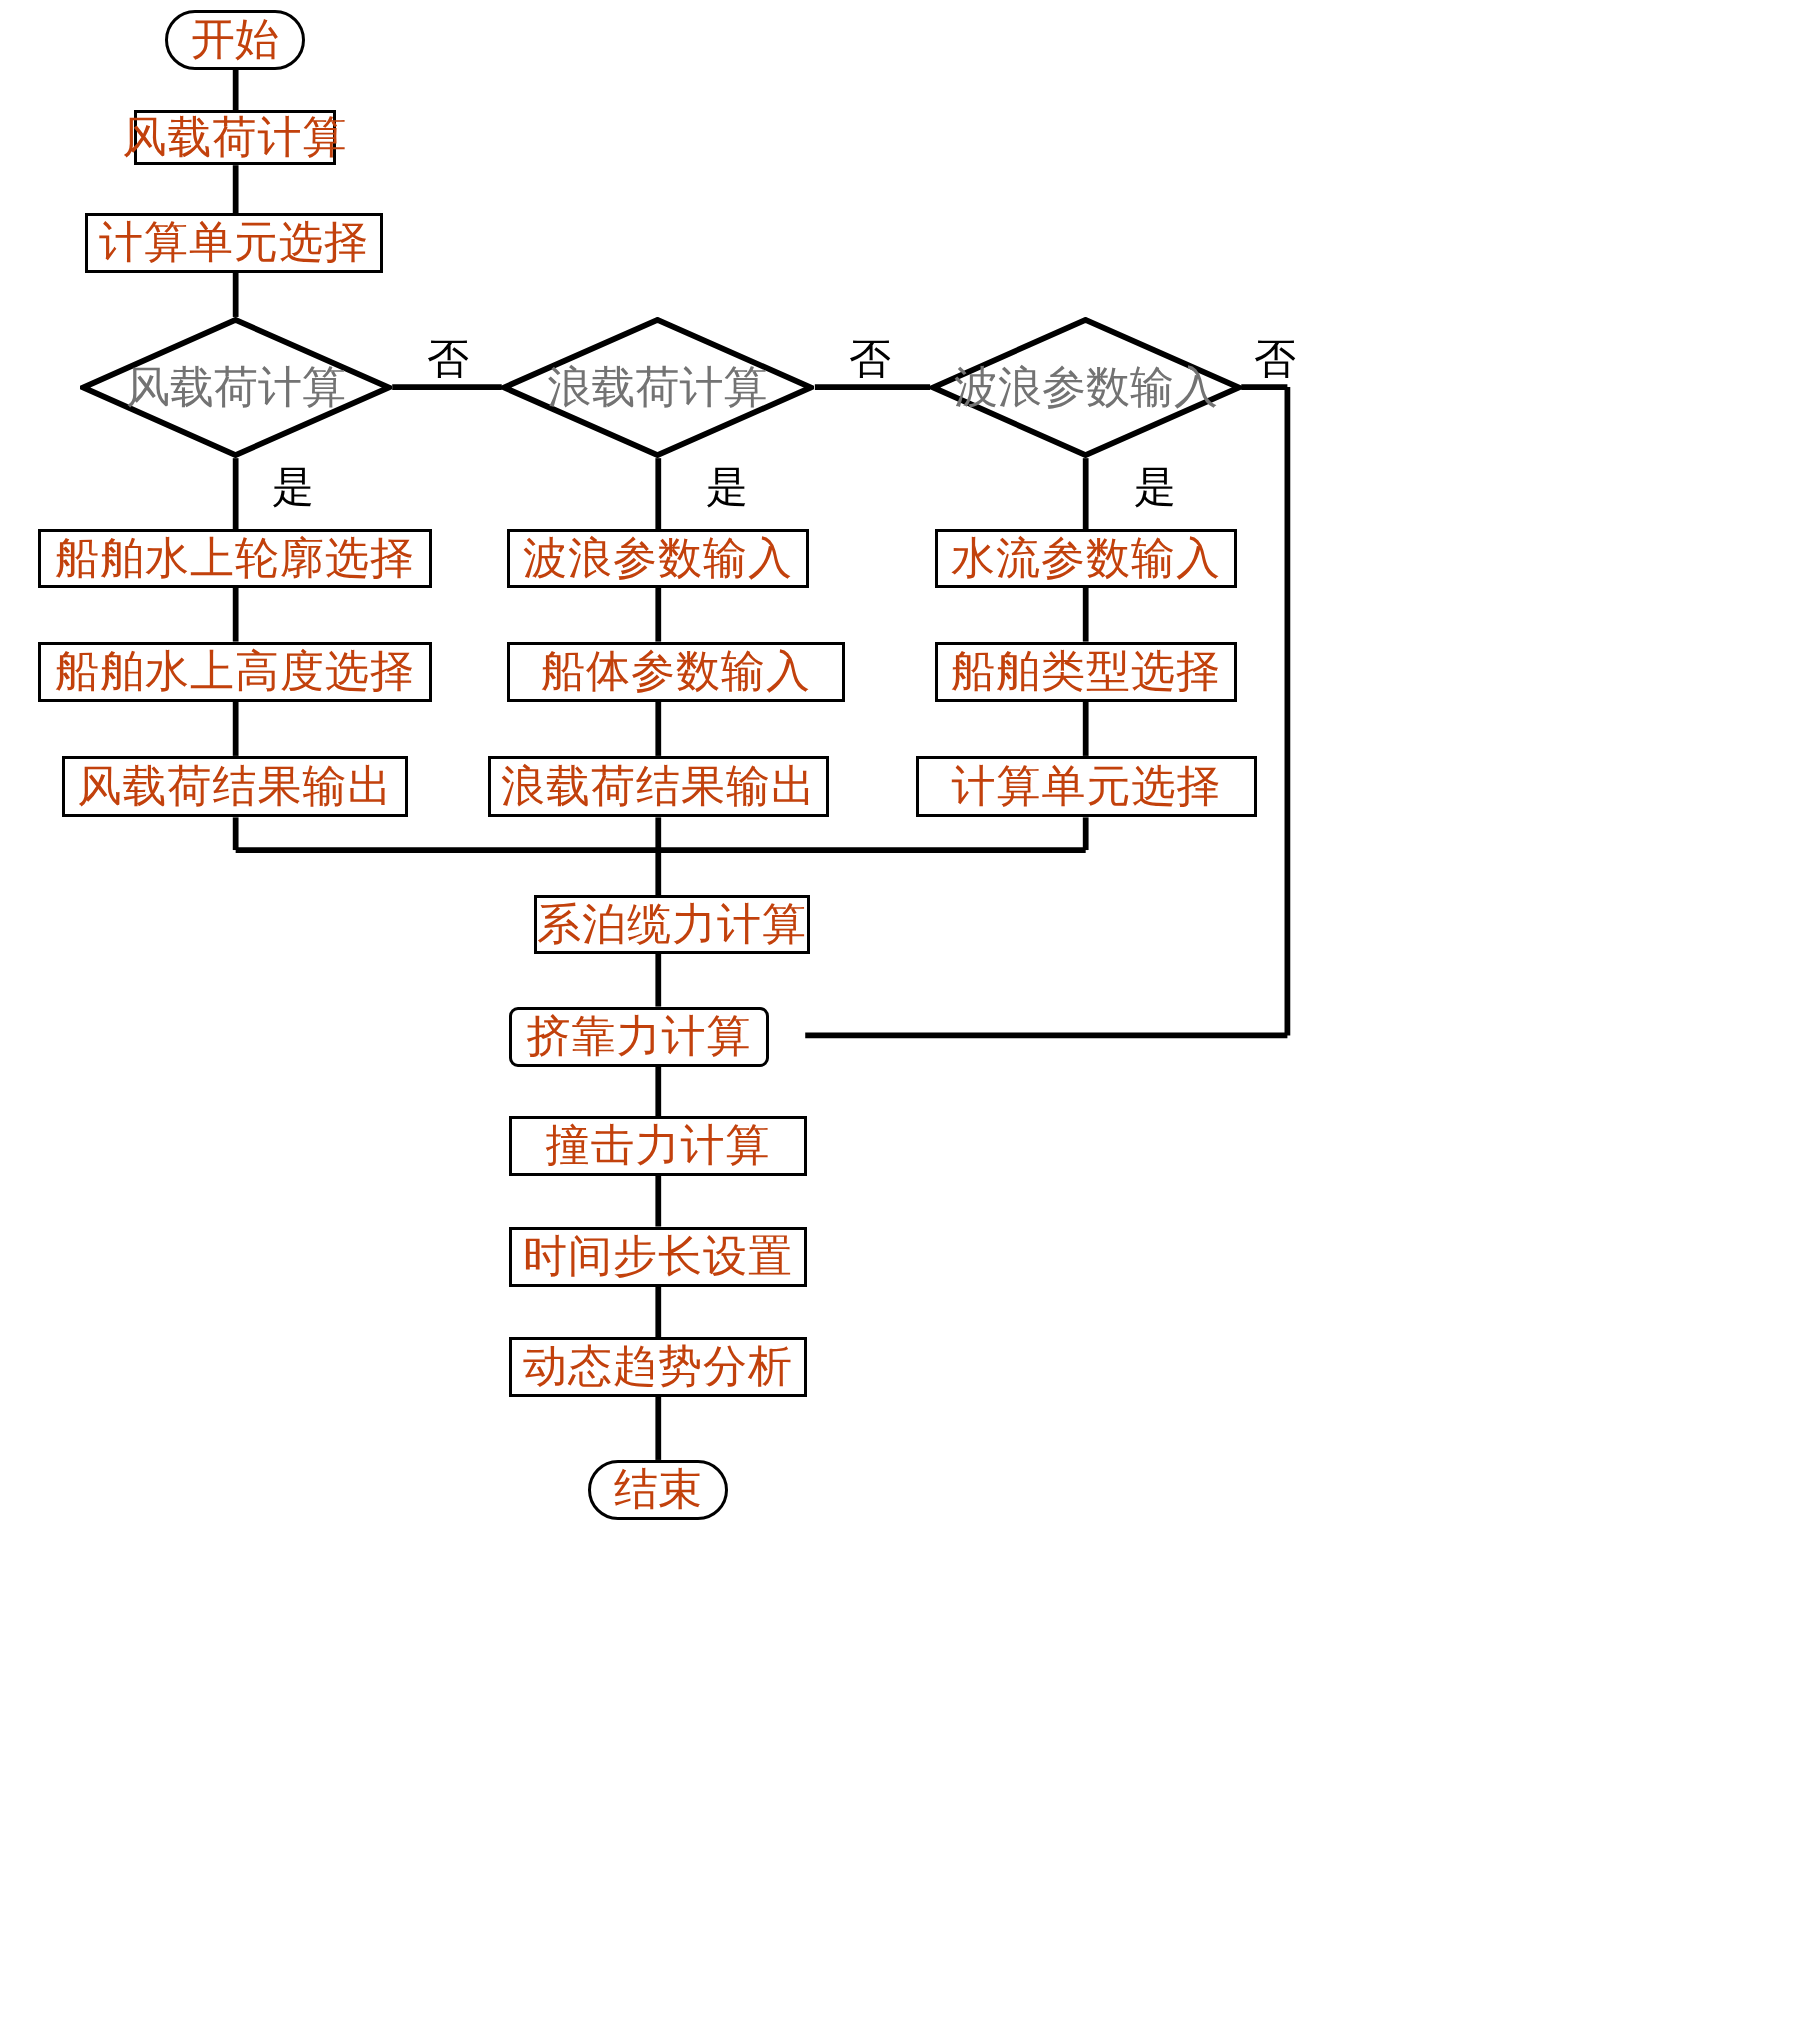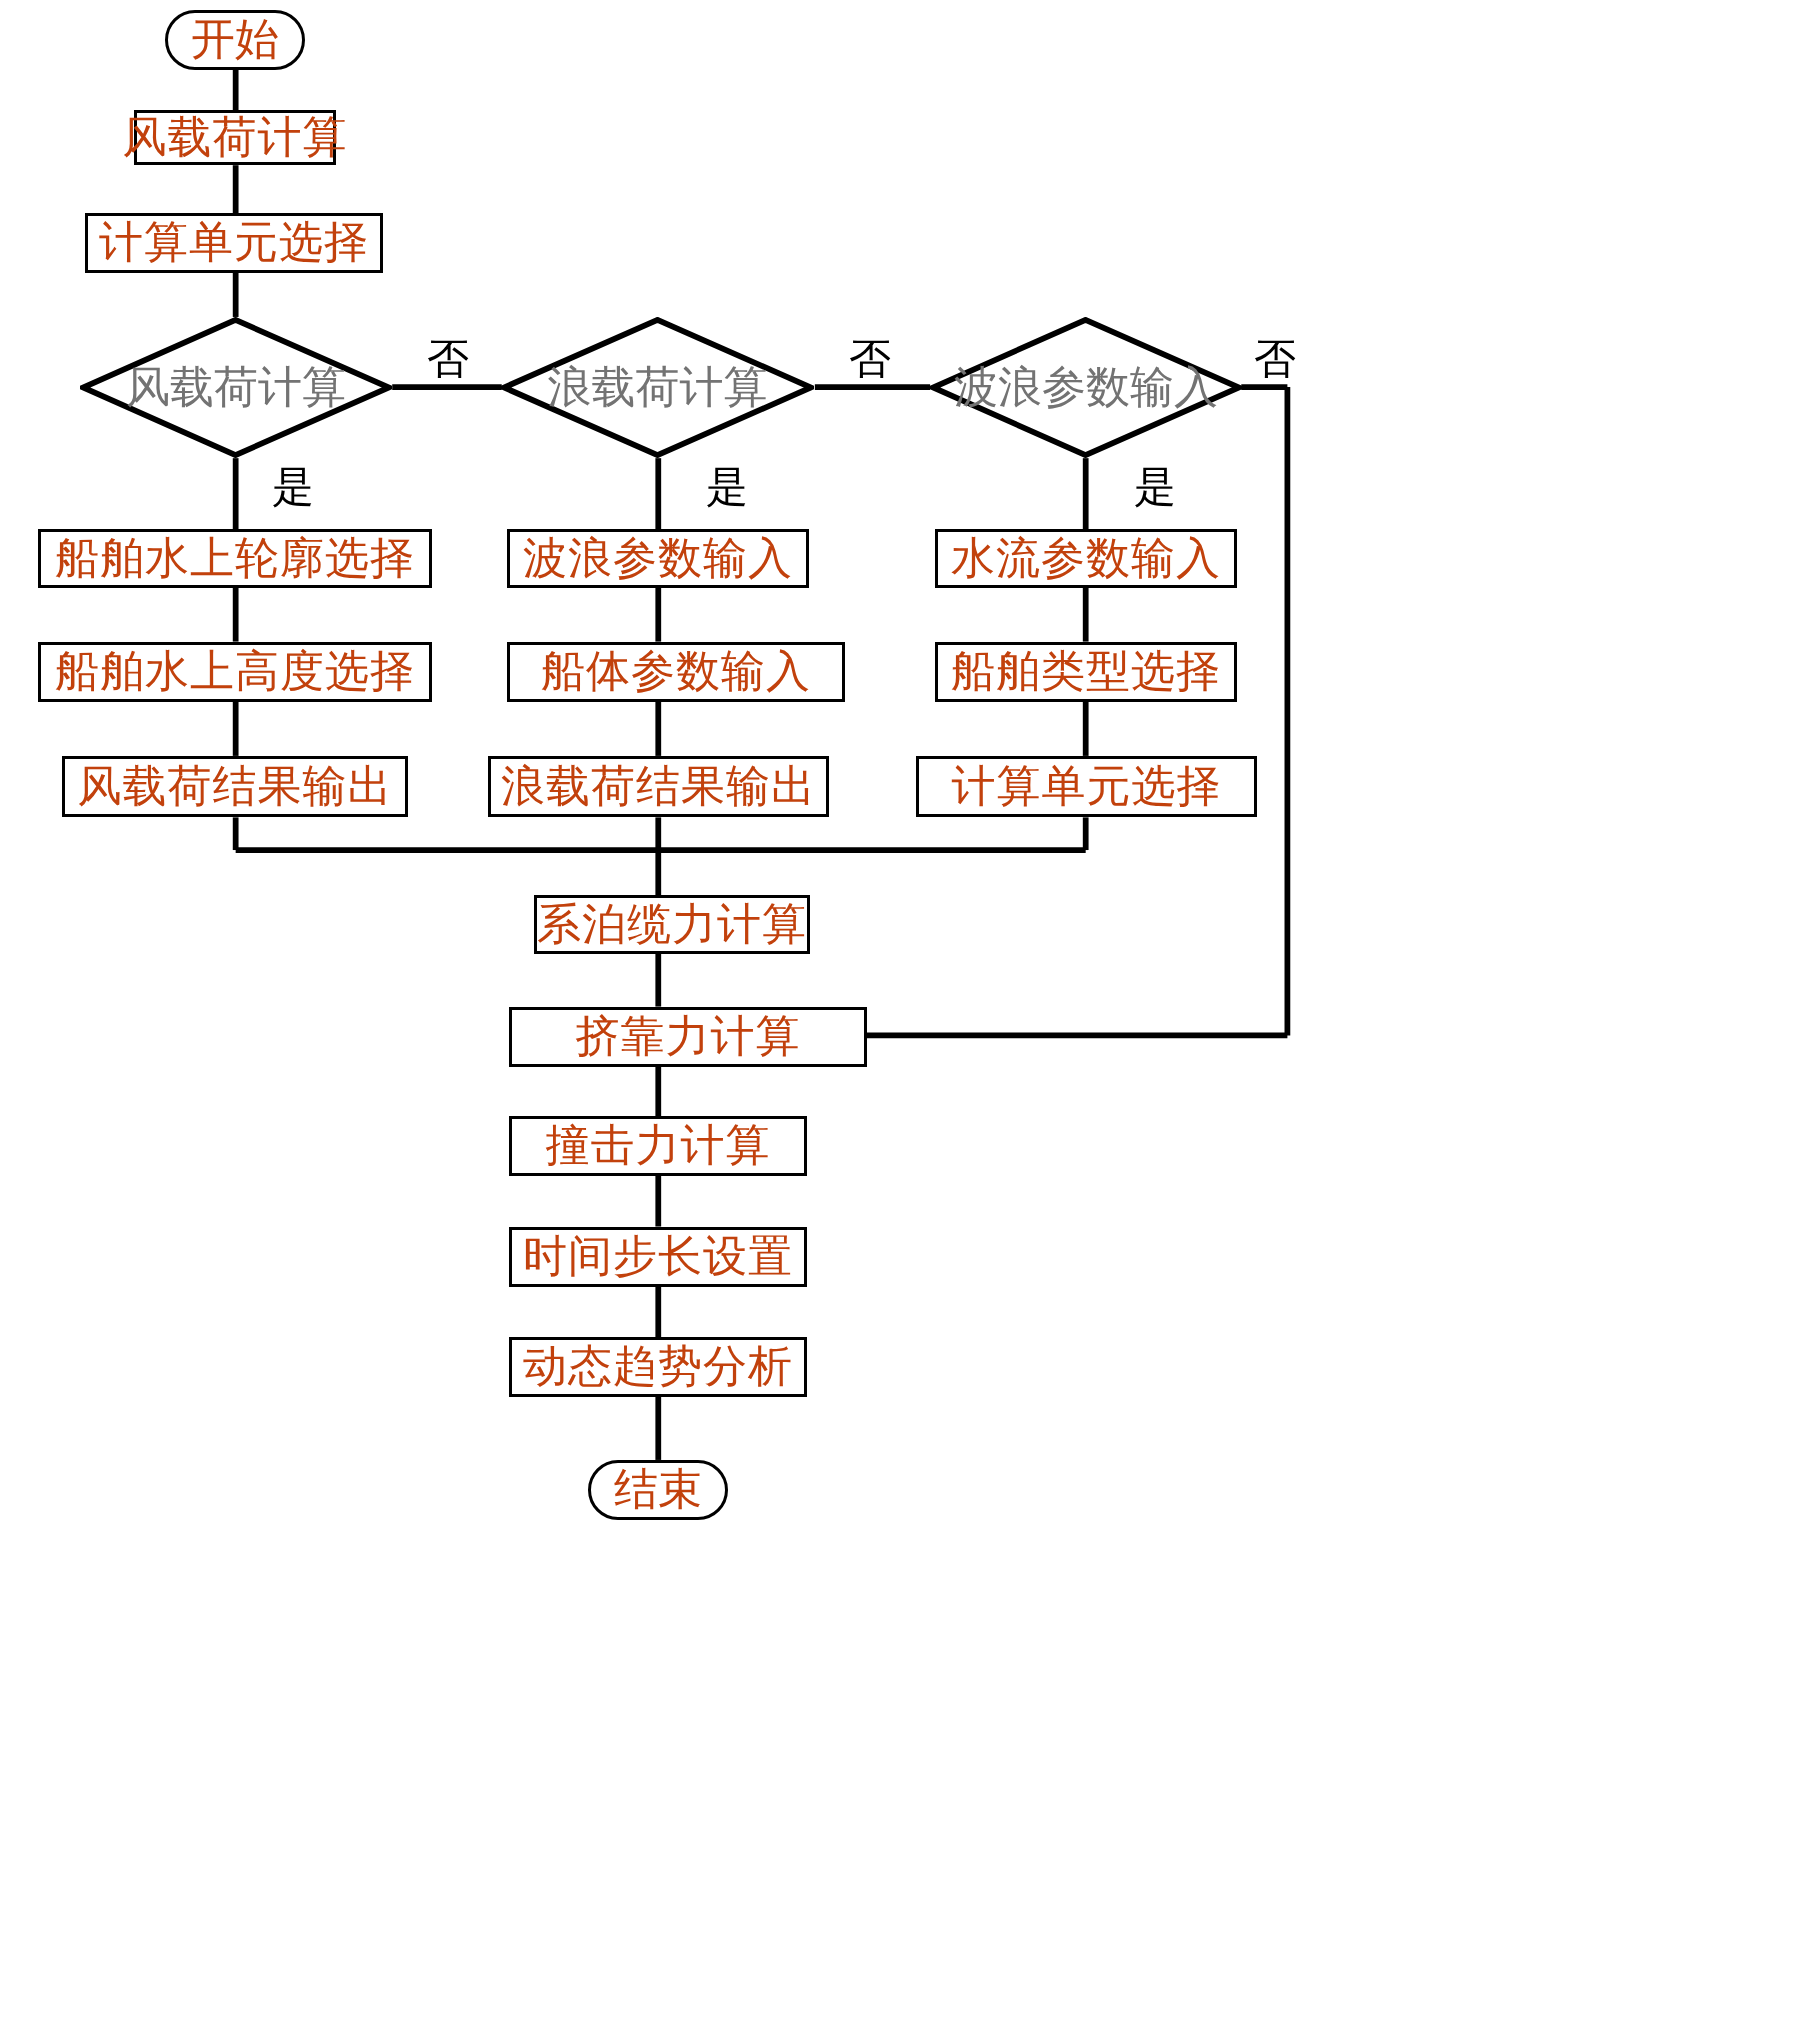--- a/index.html
+++ b/index.html
@@ -130,21 +130,21 @@
   <div class="node proc" style="left:935px;top:642px;width:302px;height:60px;">
     <span>船舶类型选择</span>
   </div>
   <div class="node proc" style="left:916px;top:756px;width:341px;height:61px;">
     <span>计算单元选择</span>
   </div>
 
   <div class="node proc" style="left:534px;top:895px;width:276px;height:59px;">
     <span>系泊缆力计算</span>
   </div>
-  <div class="node proc" style="left:509px;top:1007px;width:358px;height:60px;">
+  <div class="node proc" style="left:509px;top:1007px;width:260px;height:60px;border-radius:9px;">
     <span>挤靠力计算</span>
   </div>
   <div class="node proc" style="left:509px;top:1116px;width:298px;height:60px;">
     <span>撞击力计算</span>
   </div>
   <div class="node proc" style="left:509px;top:1227px;width:298px;height:60px;">
     <span>时间步长设置</span>
   </div>
   <div class="node proc" style="left:509px;top:1337px;width:298px;height:60px;">
     <span>动态趋势分析</span>

